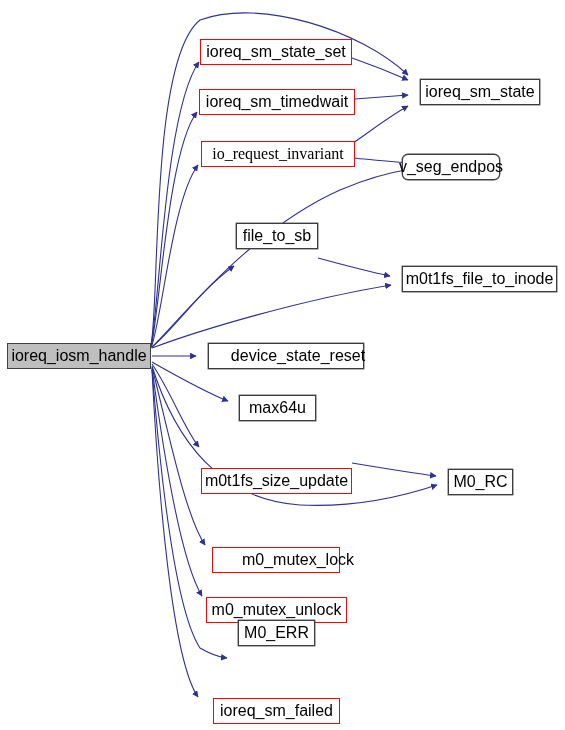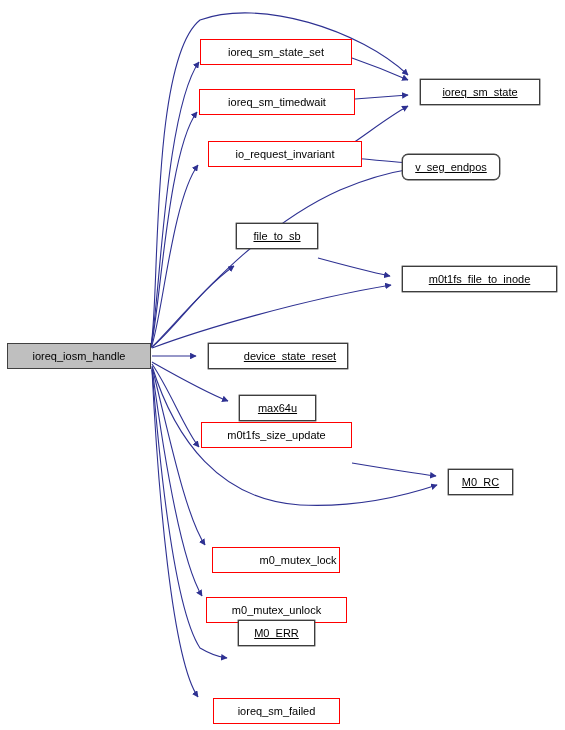--- a/index.html
+++ b/index.html
@@ -22,35 +22,34 @@
     width: 565px;
     height: 730px;
     pointer-events: none;
   }
   .node {
     position: absolute;
     box-sizing: border-box;
     display: flex;
     align-items: center;
     justify-content: center;
-    font-size: 11px;
+    font-size: 16px;
     line-height: 1;
     color: #000000;
     white-space: nowrap;
     background: #ffffff;
     border: 1px solid #000000;
     z-index: 5;
   }
   .node.red {
     border: 1px solid #ff0000;
   }
   .node.black {
     border: 1.4px solid #3d3d3d;
     box-shadow: 0 0 0 0.4px #404040;
-    text-decoration: underline;
   }
   .node.root {
     background: #bfbfbf;
     border: 1.4px solid #404040;
   }
   .node .label {
     display: block;
     padding: 0 2px;
   }
 </style>
@@ -96,39 +95,39 @@
       </div>
       <div class="node red" style="left: 200px; top: 39px; width: 152px; height: 26px;">
         <span class="label">ioreq_sm_state_set</span>
       </div>
       <div class="node black" style="left: 420px; top: 79px; width: 120px; height: 26px;">
         <span class="label">ioreq_sm_state</span>
       </div>
       <div class="node red" style="left: 199px; top: 89px; width: 156px; height: 26px;">
         <span class="label">ioreq_sm_timedwait</span>
       </div>
-      <div class="node red" style="left: 208px; top: 141px; width: 154px; height: 26px;">
+      <div class="node red" style="left: 201px; top: 141px; width: 154px; height: 26px; font-family: Liberation Serif, serif;">
         <span class="label">io_request_invariant</span>
       </div>
       <div class="node black" style="left: 402px; top: 154px; width: 98px; height: 26px; border-radius: 6px;">
         <span class="label">v_seg_endpos</span>
       </div>
       <div class="node black" style="left: 236px; top: 223px; width: 82px; height: 26px;">
         <span class="label">file_to_sb</span>
       </div>
       <div class="node black" style="left: 402px; top: 266px; width: 155px; height: 26px; text-align: right;">
         <span class="label">m0t1fs_file_to_inode</span>
       </div>
-      <div class="node black" style="left: 208px; top: 343px; width: 140px; height: 26px; padding-left: 24px;">
+      <div class="node black" style="left: 208px; top: 343px; width: 156px; height: 26px; padding-left: 24px;">
         <span class="label">device_state_reset</span>
       </div>
       <div class="node black" style="left: 239px; top: 395px; width: 77px; height: 26px;">
         <span class="label">max64u</span>
       </div>
-      <div class="node red" style="left: 201px; top: 422px; width: 151px; height: 26px;">
+      <div class="node red" style="left: 201px; top: 468px; width: 151px; height: 26px;">
         <span class="label">m0t1fs_size_update</span>
       </div>
       <div class="node black" style="left: 448px; top: 469px; width: 65px; height: 26px;">
         <span class="label">M0_RC</span>
       </div>
       <div class="node red" style="left: 212px; top: 547px; width: 128px; height: 26px; padding-left: 44px;">
         <span class="label">m0_mutex_lock</span>
       </div>
       <div class="node red" style="left: 206px; top: 597px; width: 141px; height: 26px;">
         <span class="label">m0_mutex_unlock</span>

